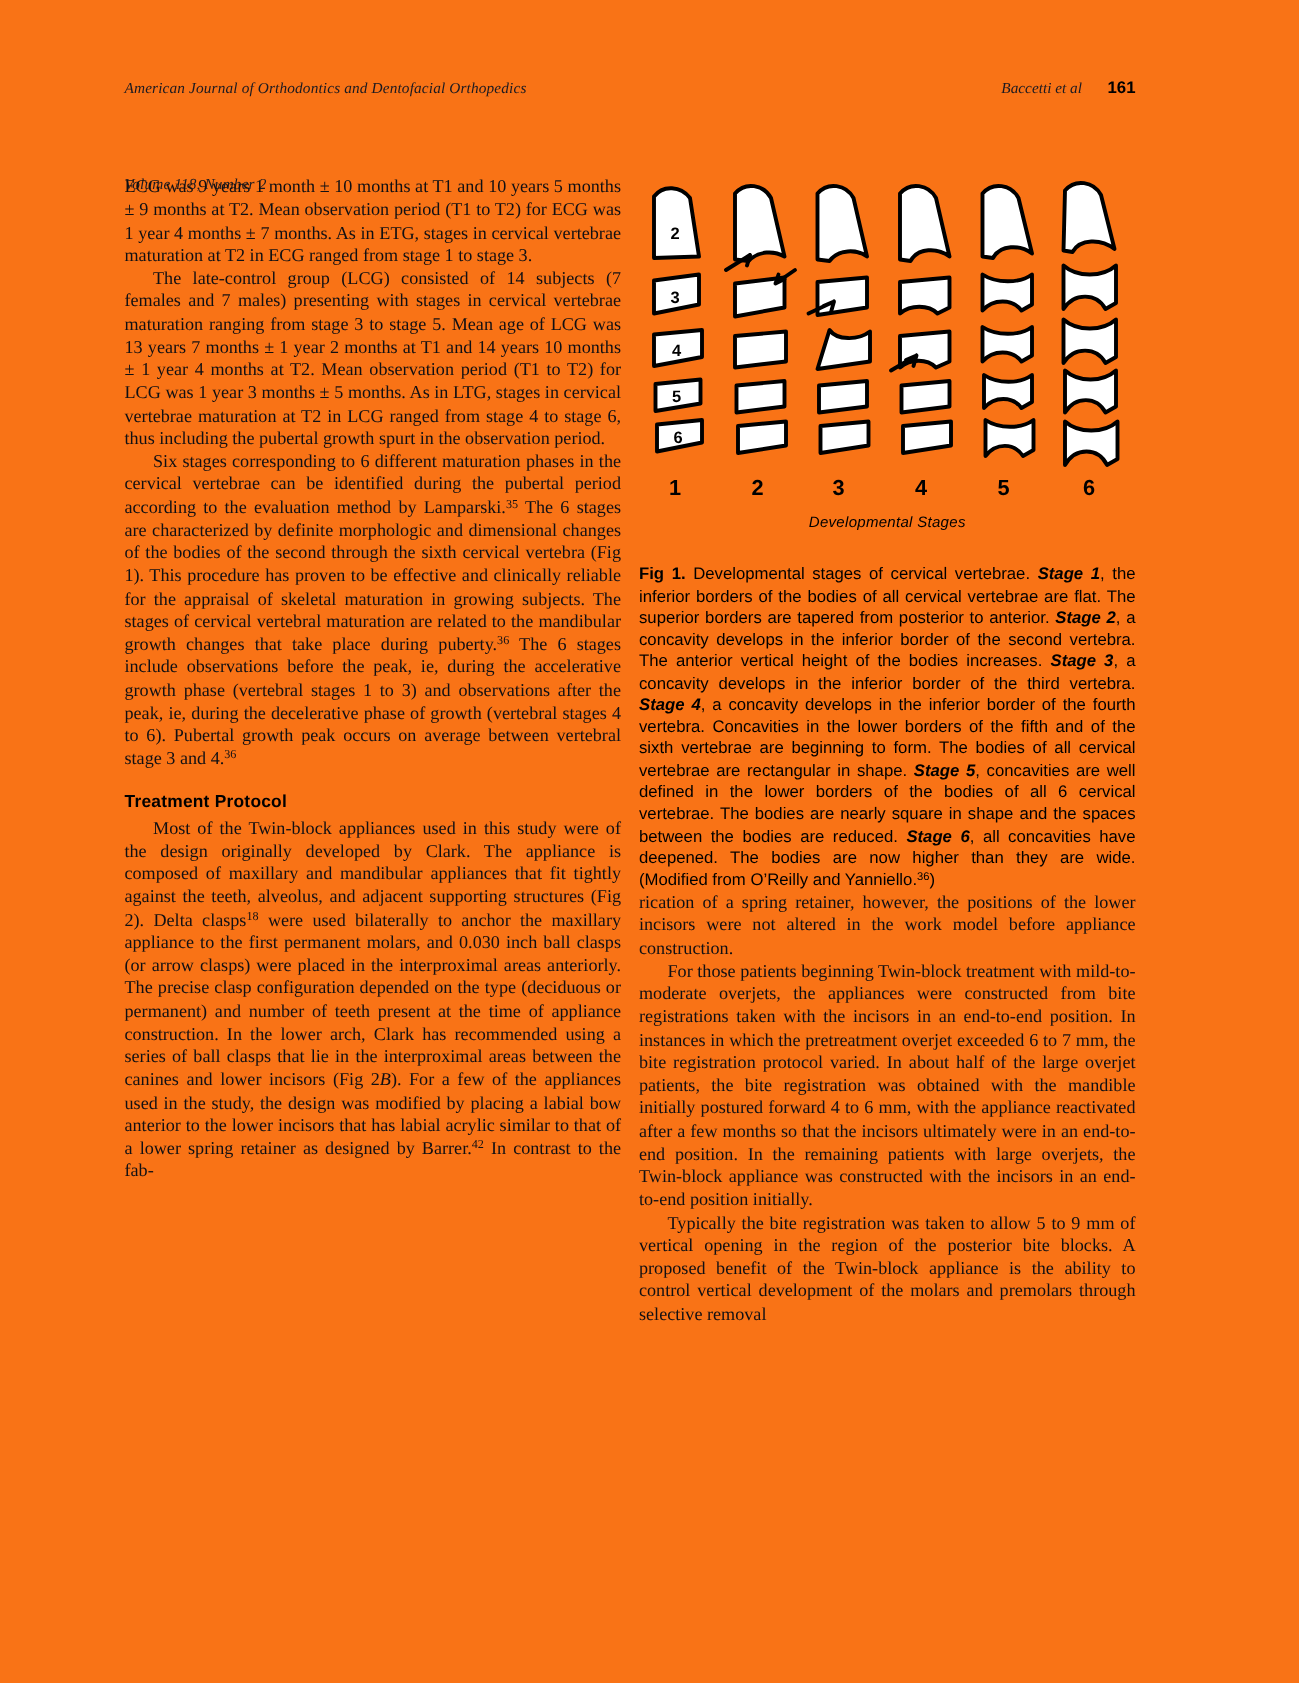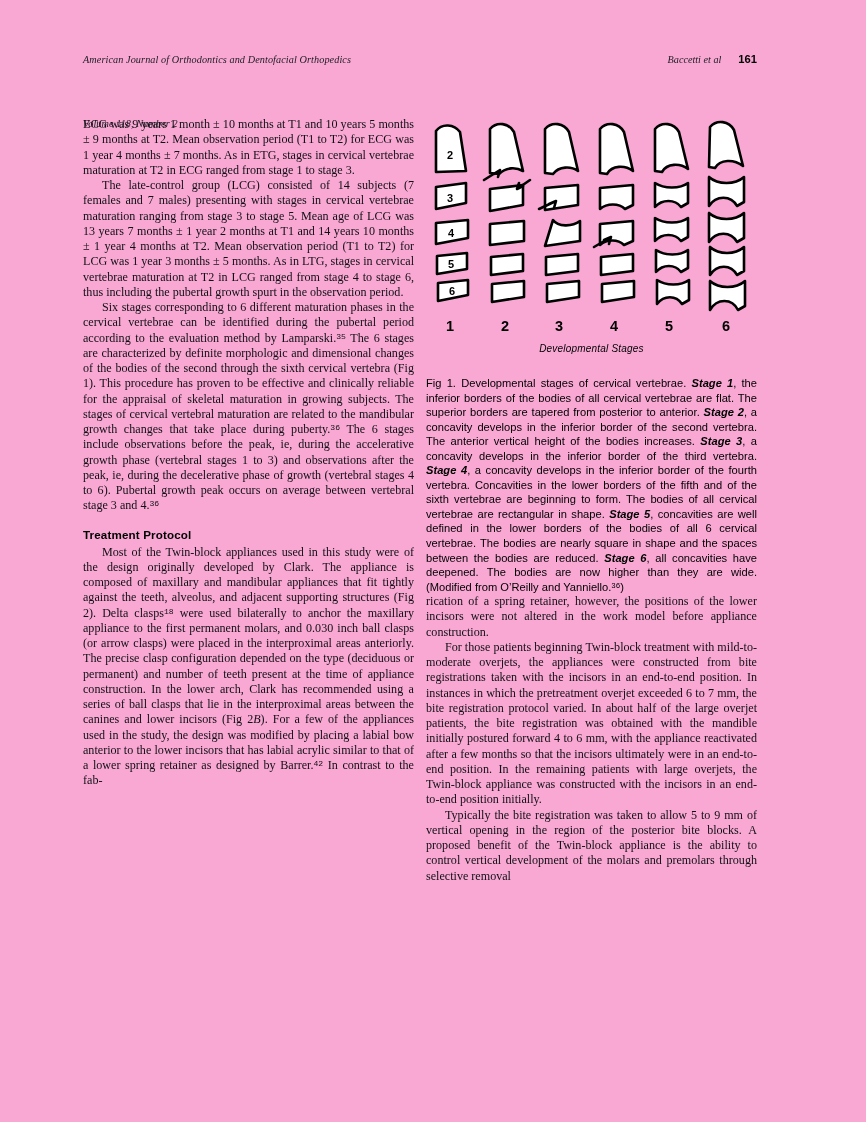--- a/index.html
+++ b/index.html
@@ -4,21 +4,21 @@
 <style>
   html, body {
     margin: 0;
     padding: 0;
     background: #ffffff;
   }
   .page {
     position: relative;
     width: 866px;
     height: 1122px;
-    background: #f9a8d4;
+    background: #f97316;
     overflow: hidden;
     font-family: "Liberation Serif", serif;
     color: #000000;
   }
 
   
   .runhead {
     position: absolute;
     left: 83px;
     top: 52px;
@@ -89,21 +89,20 @@
     font-size: 11.6px;
     line-height: 15px;
     letter-spacing: 0.15px;
     color: #000;
   }
 
   sup {
     font-size: 0.67em;
     line-height: 0;
     vertical-align: 0.42em;
-    font-family: Liberation Mono, monospace;
   }
 
   
   .figure-block {
     position: relative;
     width: 331px;
   }
   .figure-art {
     position: relative;
     width: 331px;
@@ -138,21 +137,21 @@
   }
 
   p.caption {
     margin: 22px 0 0 0;
     font-family: "Liberation Sans", sans-serif;
     font-size: 11.15px;
     line-height: 14.55px;
     text-align: justify;
     color: #000;
   }
-  p.caption .fignum { font-weight: normal; }
+  p.caption .fignum { font-weight: bold; }
   p.caption i { font-style: italic; font-weight: bold; }
 
   .after-figure { margin-top: 18px; }
 </style>
 </head>
 <body>
 
 <div class="page">
 
   <div class="runhead">

